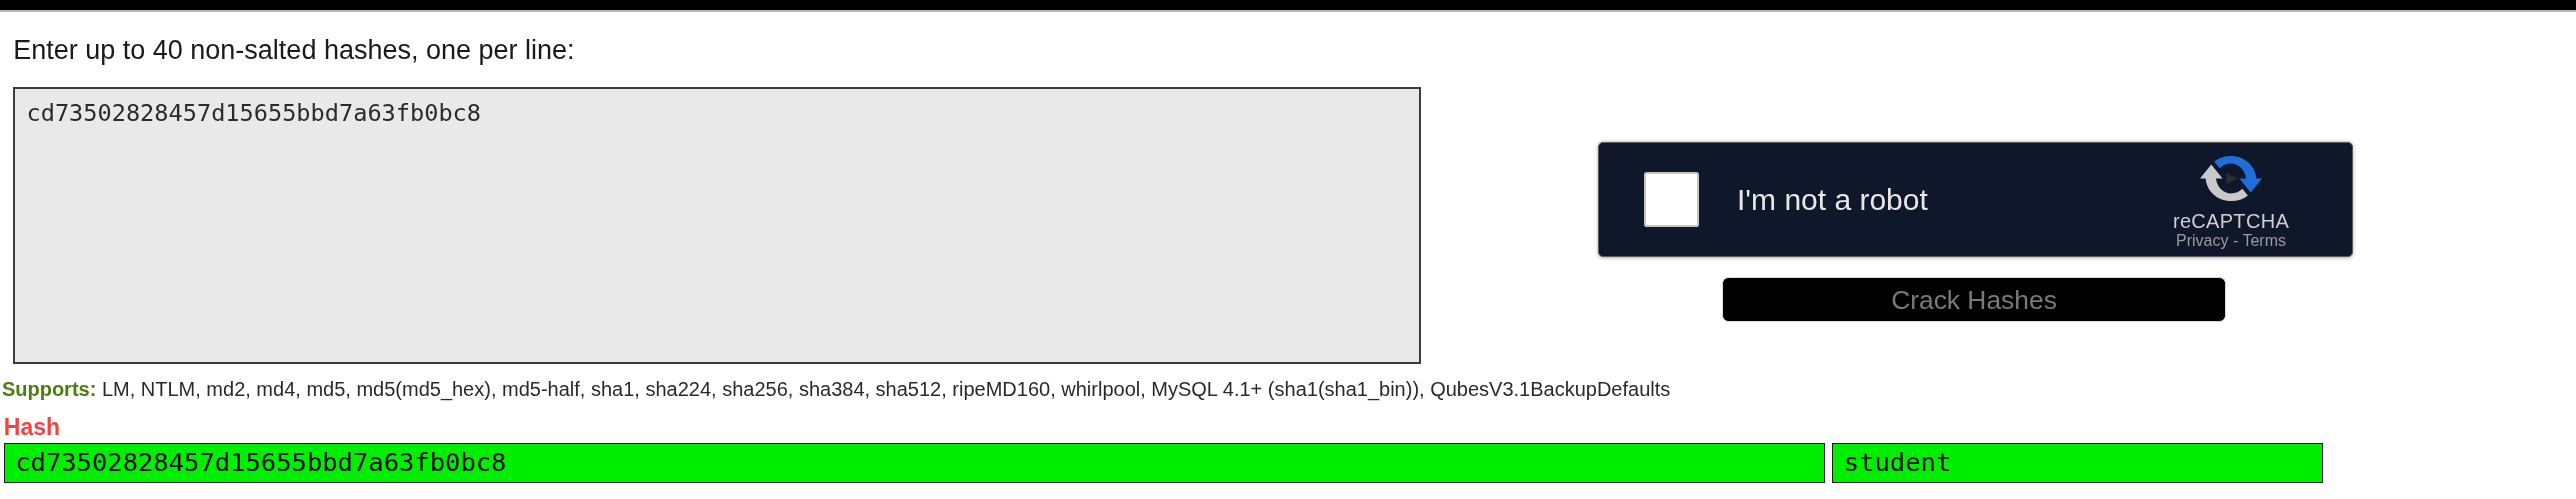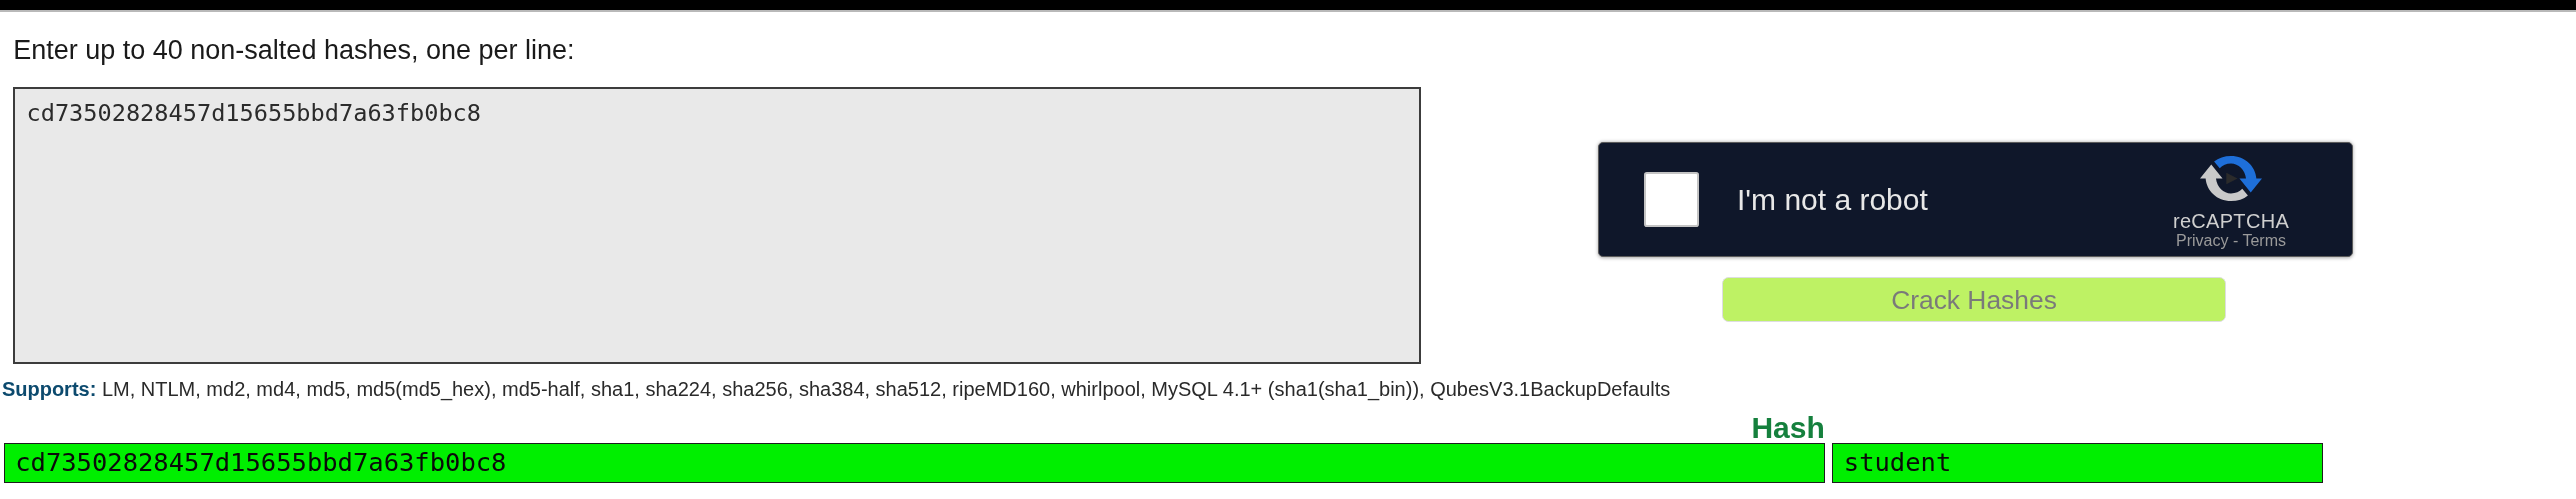--- a/index.html
+++ b/index.html
@@ -128,21 +128,21 @@
   }
 
   
   .crack-button {
     position: absolute;
     left: 1722px;
     top: 277px;
     width: 504px;
     height: 45px;
     box-sizing: border-box;
-    background: #bef264;
+    background: #000000;
     border: 1.9px solid #dddde1;
     border-radius: 6.6px;
     color: #7a7a7a;
     font-family: "Liberation Sans", sans-serif;
     font-size: 26.4px;
     line-height: 28px;
     text-align: center;
     cursor: default;
   }
 
@@ -151,41 +151,41 @@
     position: absolute;
     left: 1.9px;
     top: 378px;
     font-size: 20px;
     line-height: 23.6px;
     color: #2a2a2a;
     white-space: nowrap;
   }
   .supports-line b {
     font-weight: bold;
-    color: #0c4a6e;
+    color: #4d7c0f;
   }
 
   
   .results {
     position: absolute;
     left: 3.8px;
     top: 415px;
     width: 2568px;
   }
   .results-head {
     display: flex;
     height: 26.4px;
     align-items: flex-start;
   }
   .results-head > div {
-    font-size: 30px;
+    font-size: 23px;
     line-height: 25.5px;
     font-weight: bold;
-    color: #15803d;
-    text-align: right;
+    color: #ef4444;
+    text-align: left;
   }
   .col-hash   { width: 1821px; }
   .col-type   { width: 247px; }
   .col-result { width: 491px; }
 
   .results-row {
     display: flex;
     margin-top: 1.9px;
   }
   .results-row .cell {

